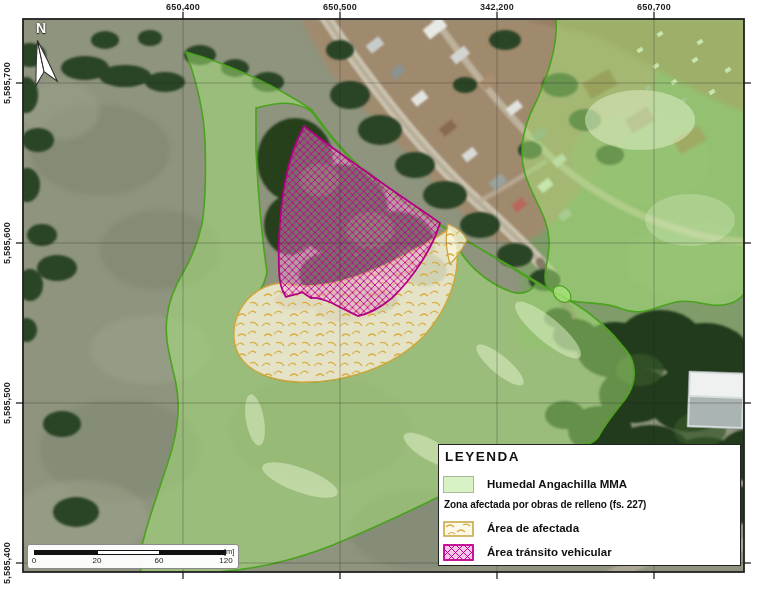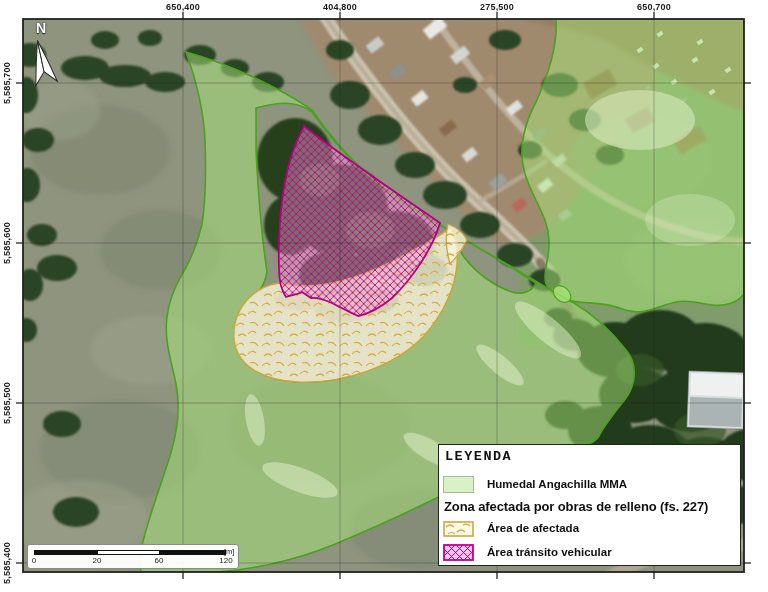--- a/index.html
+++ b/index.html
@@ -19,23 +19,23 @@
   .sb-bar{position:absolute;left:6px;top:5px;width:192px;height:5px;}
   .sb-seg{position:absolute;top:0;height:5px;}
   .sb-b1{left:0;width:63px;background:#111;}
   .sb-w {left:63px;width:62px;height:3px;background:#fff;border:1px solid #111;}
   .sb-b2{left:125px;width:67px;background:#111;}
   .sb-lab{position:absolute;top:11px;width:30px;margin-left:-15px;text-align:center;
           font-size:8px;color:#1c1c1c;}
   .sb-unit{position:absolute;left:196px;top:2px;font-size:7.5px;color:#1c1c1c;}
   .legend{position:absolute;left:438px;top:444px;width:303px;height:122px;
           background:#ffffff;border:1.4px solid #222;box-sizing:border-box;}
-  .lg-title{position:absolute;left:6px;top:4px;font-family:Liberation Mono, monospace;
+  .lg-title{position:absolute;left:6px;top:4px;font-family:Liberation Sans, sans-serif;
             font-size:13.5px;font-weight:700;letter-spacing:1.5px;color:#111;}
-  .lg-sub{position:absolute;left:5px;top:54px;font-size:13px;font-weight:700;
+  .lg-sub{position:absolute;left:5px;top:54px;font-size:10px;font-weight:700;
           color:#111;letter-spacing:-.1px;white-space:nowrap;}
   .lg-label{position:absolute;left:48px;font-size:11.5px;color:#111;white-space:nowrap;font-weight:bold;}
   .lg-swatch{position:absolute;left:4px;}
 </style>
 </head>
 <body>
 
 <div class="stage">
 
   <svg class="map-svg" viewBox="0 0 768 592">
@@ -285,22 +285,22 @@
       <line x1="16" y1="403" x2="23" y2="403"></line>
         <line x1="16" y1="563" x2="23" y2="563"></line>
       <line x1="744" y1="83" x2="751" y2="83"></line>
         <line x1="744" y1="243" x2="751" y2="243"></line>
       <line x1="744" y1="403" x2="751" y2="403"></line>
         <line x1="744" y1="563" x2="751" y2="563"></line>
     </g>
   </svg>
 
   <div class="xlabel" style="left:183px">650,400</div>
-  <div class="xlabel" style="left:340px">404,800</div>
-  <div class="xlabel" style="left:497px">275,500</div>
+  <div class="xlabel" style="left:340px">650,500</div>
+  <div class="xlabel" style="left:497px">342,200</div>
   <div class="xlabel" style="left:654px">650,700</div>
   <div class="ylabel" style="top:83px">5,585,700</div>
   <div class="ylabel" style="top:243px">5,585,600</div>
   <div class="ylabel" style="top:403px">5,585,500</div>
   <div class="ylabel" style="top:563px">5,585,400</div>
 
   <div class="north-n">N</div>
 
   <div class="scalebar">
     <div class="sb-bar">

